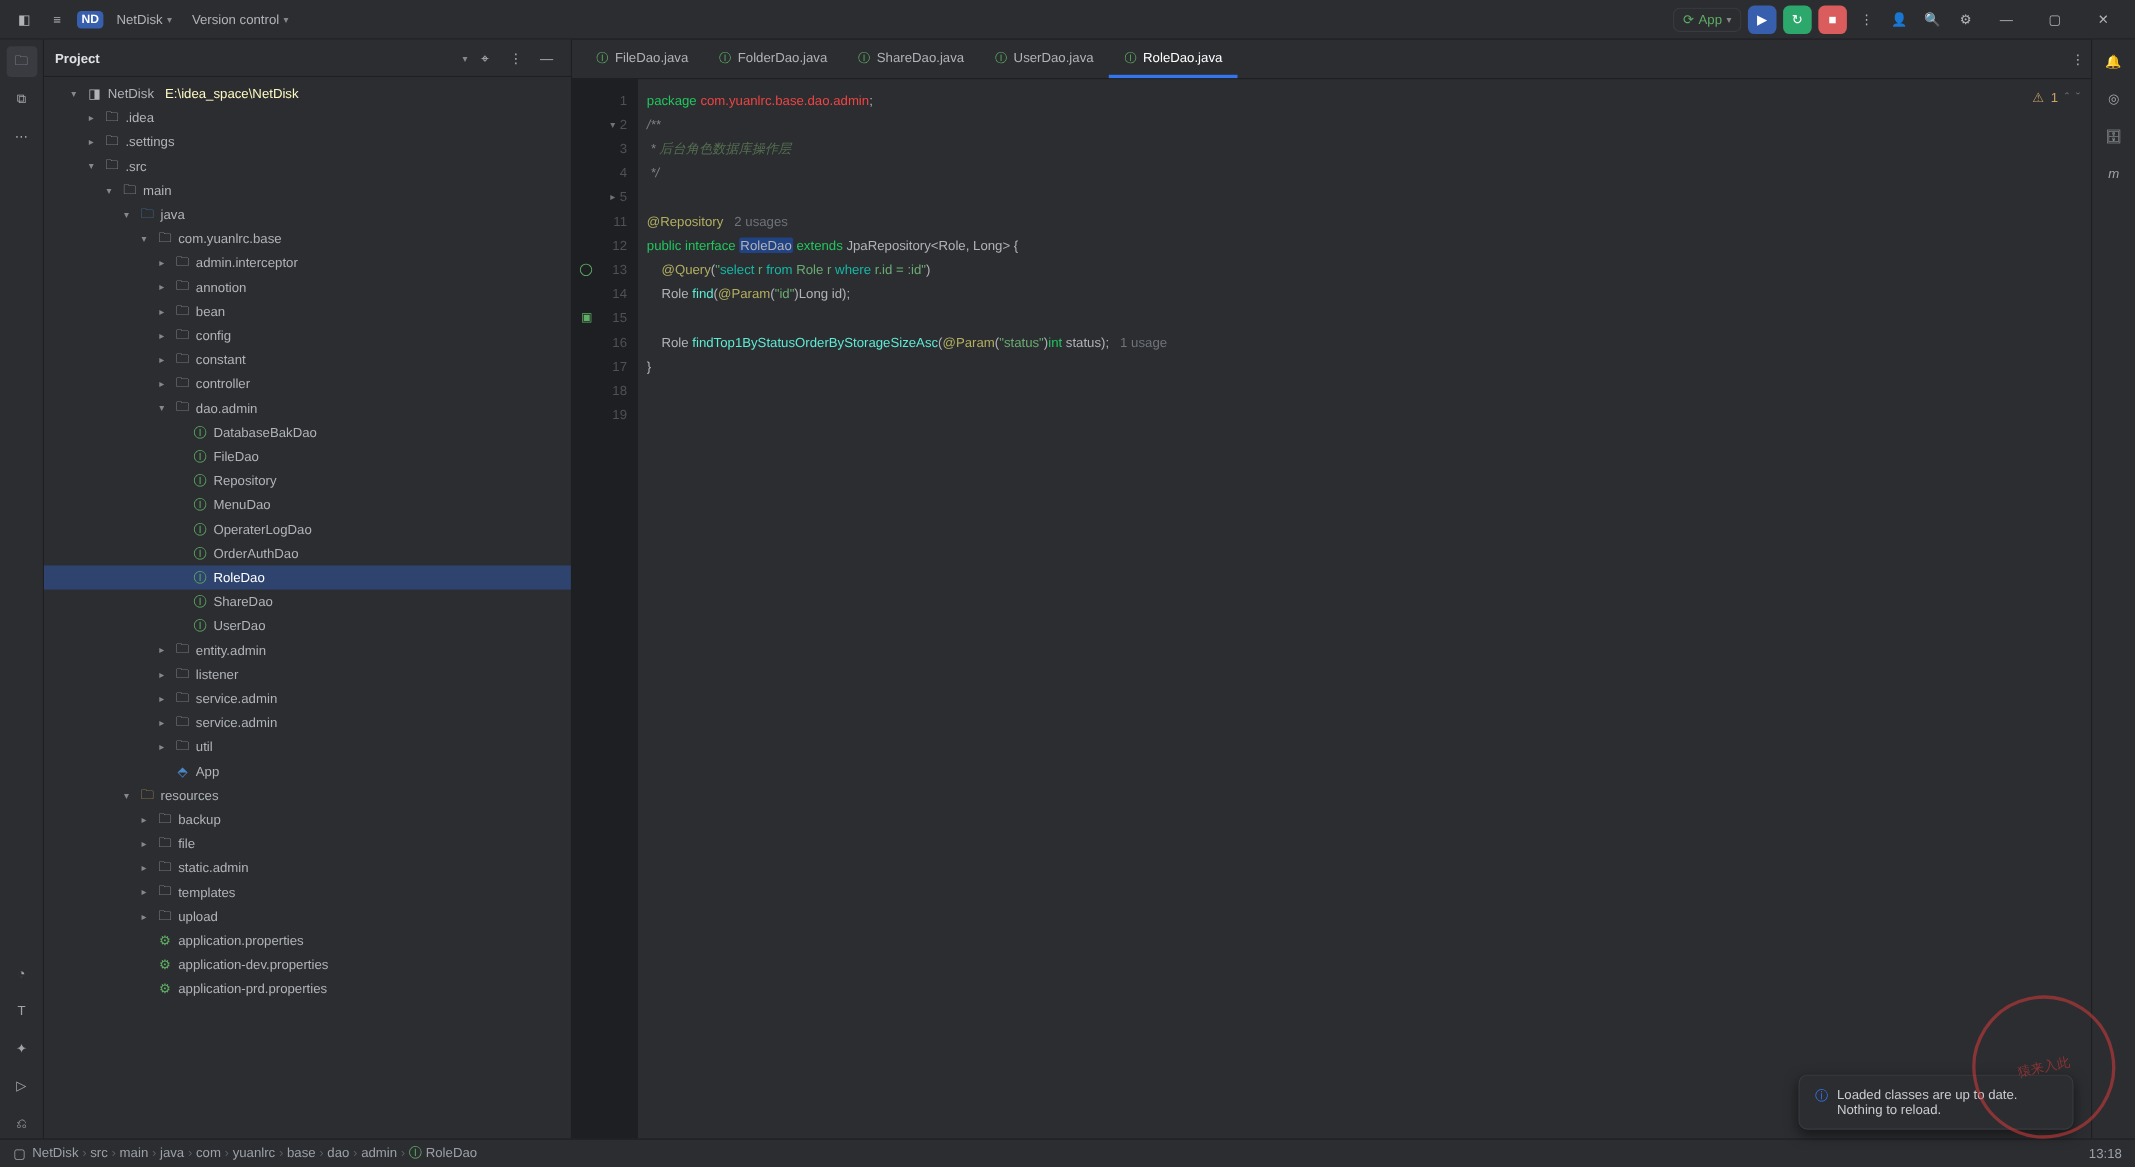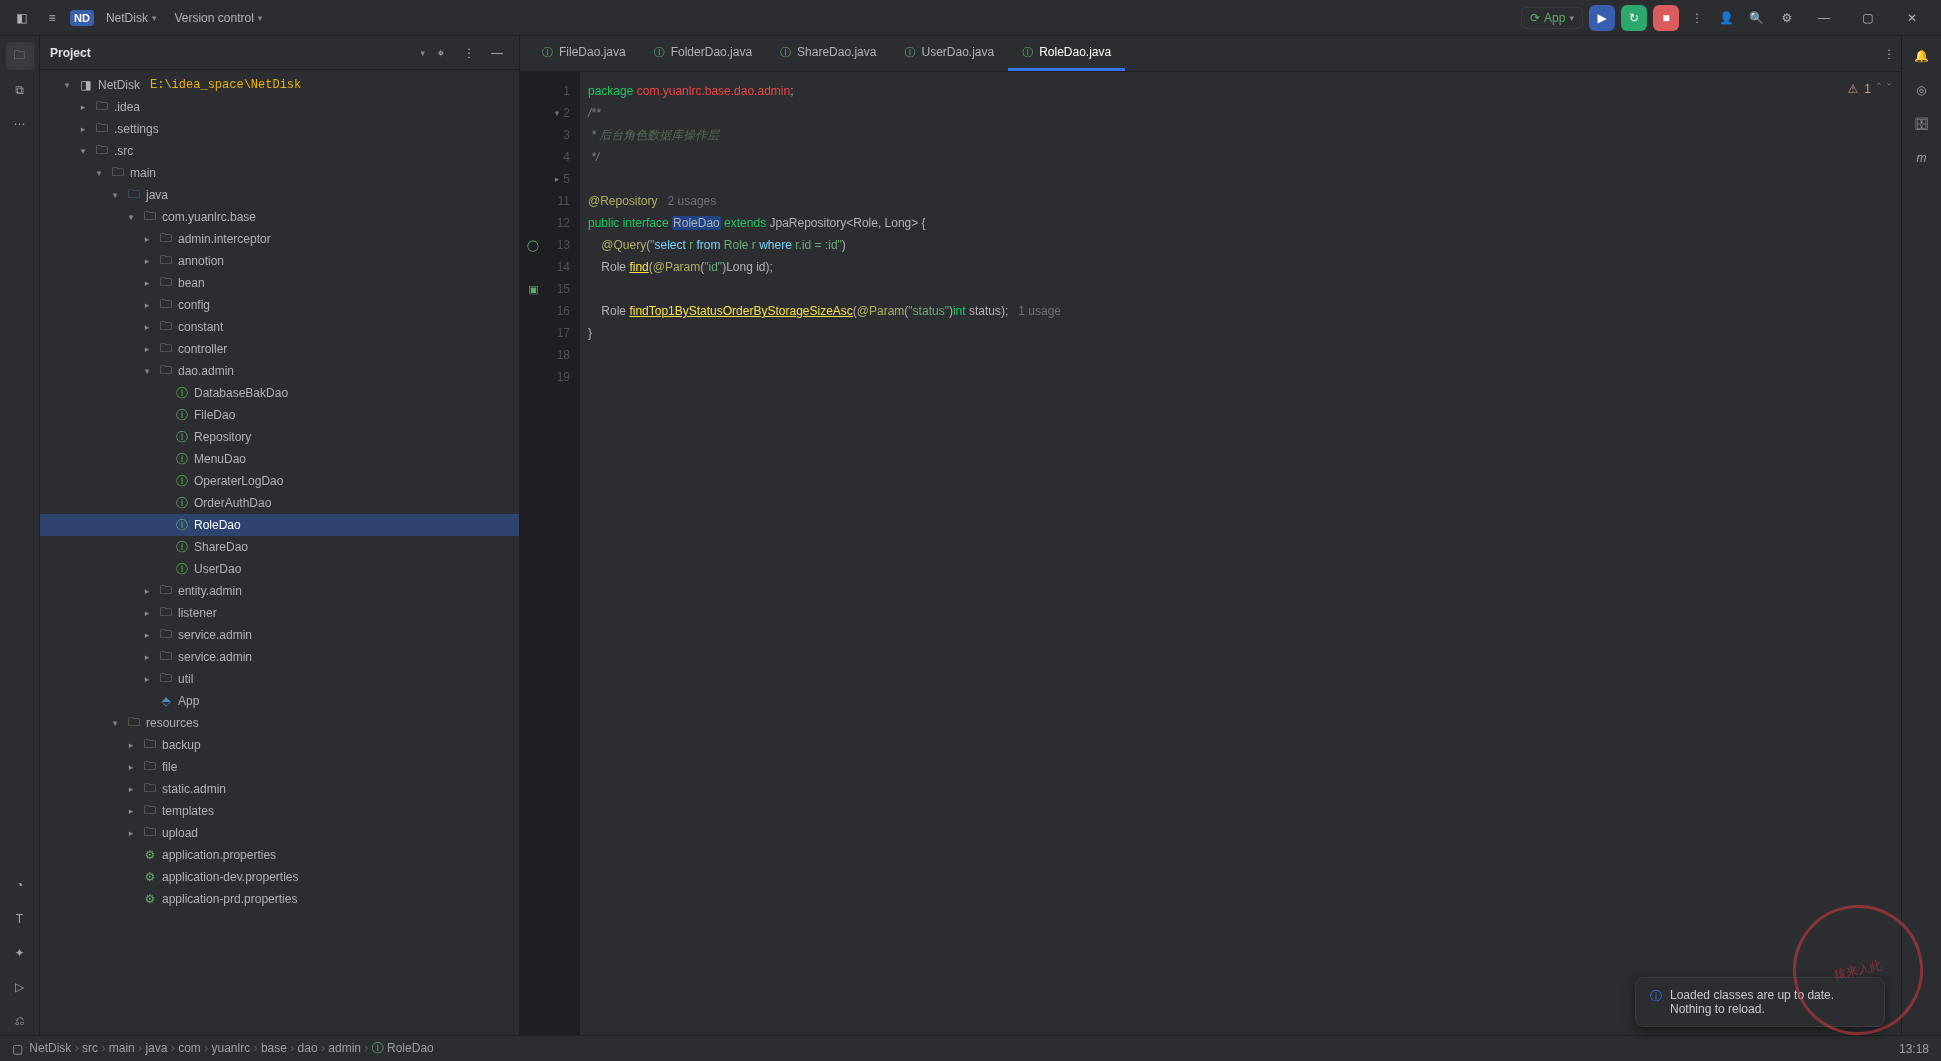--- a/index.html
+++ b/index.html
@@ -38,21 +38,21 @@
 .project-header { height:34px; display:flex; align-items:center; padding:0 10px; border-bottom:1px solid #1e1f22; gap:4px; }
 .project-header .title { flex:1; font-weight:600; color:#dfe1e5; }
 .project-tree { flex:1; overflow:auto; padding:4px 0; position:relative; }
 .project-tree::-webkit-scrollbar { width:10px; }
 .project-tree::-webkit-scrollbar-thumb { background:#4d4f55; border-radius:5px; }
 .tree-row { height:22px; display:flex; align-items:center; gap:4px; padding-right:8px; color:#b0b3b8; white-space:nowrap; }
 .tree-row.selected { background:#2e436e; color:#fff; }
 .tree-row .indent { display:inline-block; }
 .tree-row .arrow { width:14px; text-align:center; color:#888; font-size:9px; }
 .tree-row .fi { width:16px; text-align:center; }
-.tree-row .dim { color:#eab308; margin-left:6px;font-family:Liberation Mono, monospace; }
+.tree-row .dim { color:#fef9c3; margin-left:6px; }
 .fi-folder { color:#b0b3b8; }
 .fi-src   { color:#4a88c7; }
 .fi-intf   { color:#5fad65; }
 .fi-res    { color:#c9a36a; }
 .fi-cfg    { color:#5fad65; }
 .fi-app    { color:#4a88c7; }
 
 
 .editor-area { flex:1; display:flex; flex-direction:column; min-width:0; }
 .tabs { height:36px; display:flex; align-items:stretch; padding-left:8px; border-bottom:1px solid #1e1f22; }
@@ -68,22 +68,22 @@
 .gutter .mark { color:#5fad65; font-size:11px; width:12px; }
 
 .code { flex:1; padding:8px 8px; font-family:"JetBrains Mono",Consolas,monospace; font-size:13px; line-height:22px; min-width:0; overflow:auto; position:relative;}
 .code .linebox { height:22px; white-space:pre; }
 .kw { color:#22c55e; }
 .pkg { color:#ef4444; }
 .cm { color:#7a7e85; font-style:italic; }
 .cm-cn { color:#546e50; font-style:italic; }
 .ann { color:#b3ae60; }
 .str { color:#6aab73; }
-.str-kw { color:#7dd3fc;text-align:right; }
-.fn { color:#fde047;text-decoration:underline; }
+.str-kw { color:#14b8a6;text-align:right; }
+.fn { color:#5eead4; }
 .cls { color:#b0b3b8; }
 .it { font-style:italic; }
 .hl-box { background:#214283; padding:0 1px; border-radius:2px; }
 .hint { color:#6f737a; }
 .coll { background:#393b40; padding:0 4px; border-radius:3px; color:#888; }
 
 .code-warn { position:absolute; top:6px; right:10px; color:#c9a36a; font-size:11px; display:flex; gap:6px; align-items:center;}
 .code-warn .ar { color:#6f737a; }
 
 

